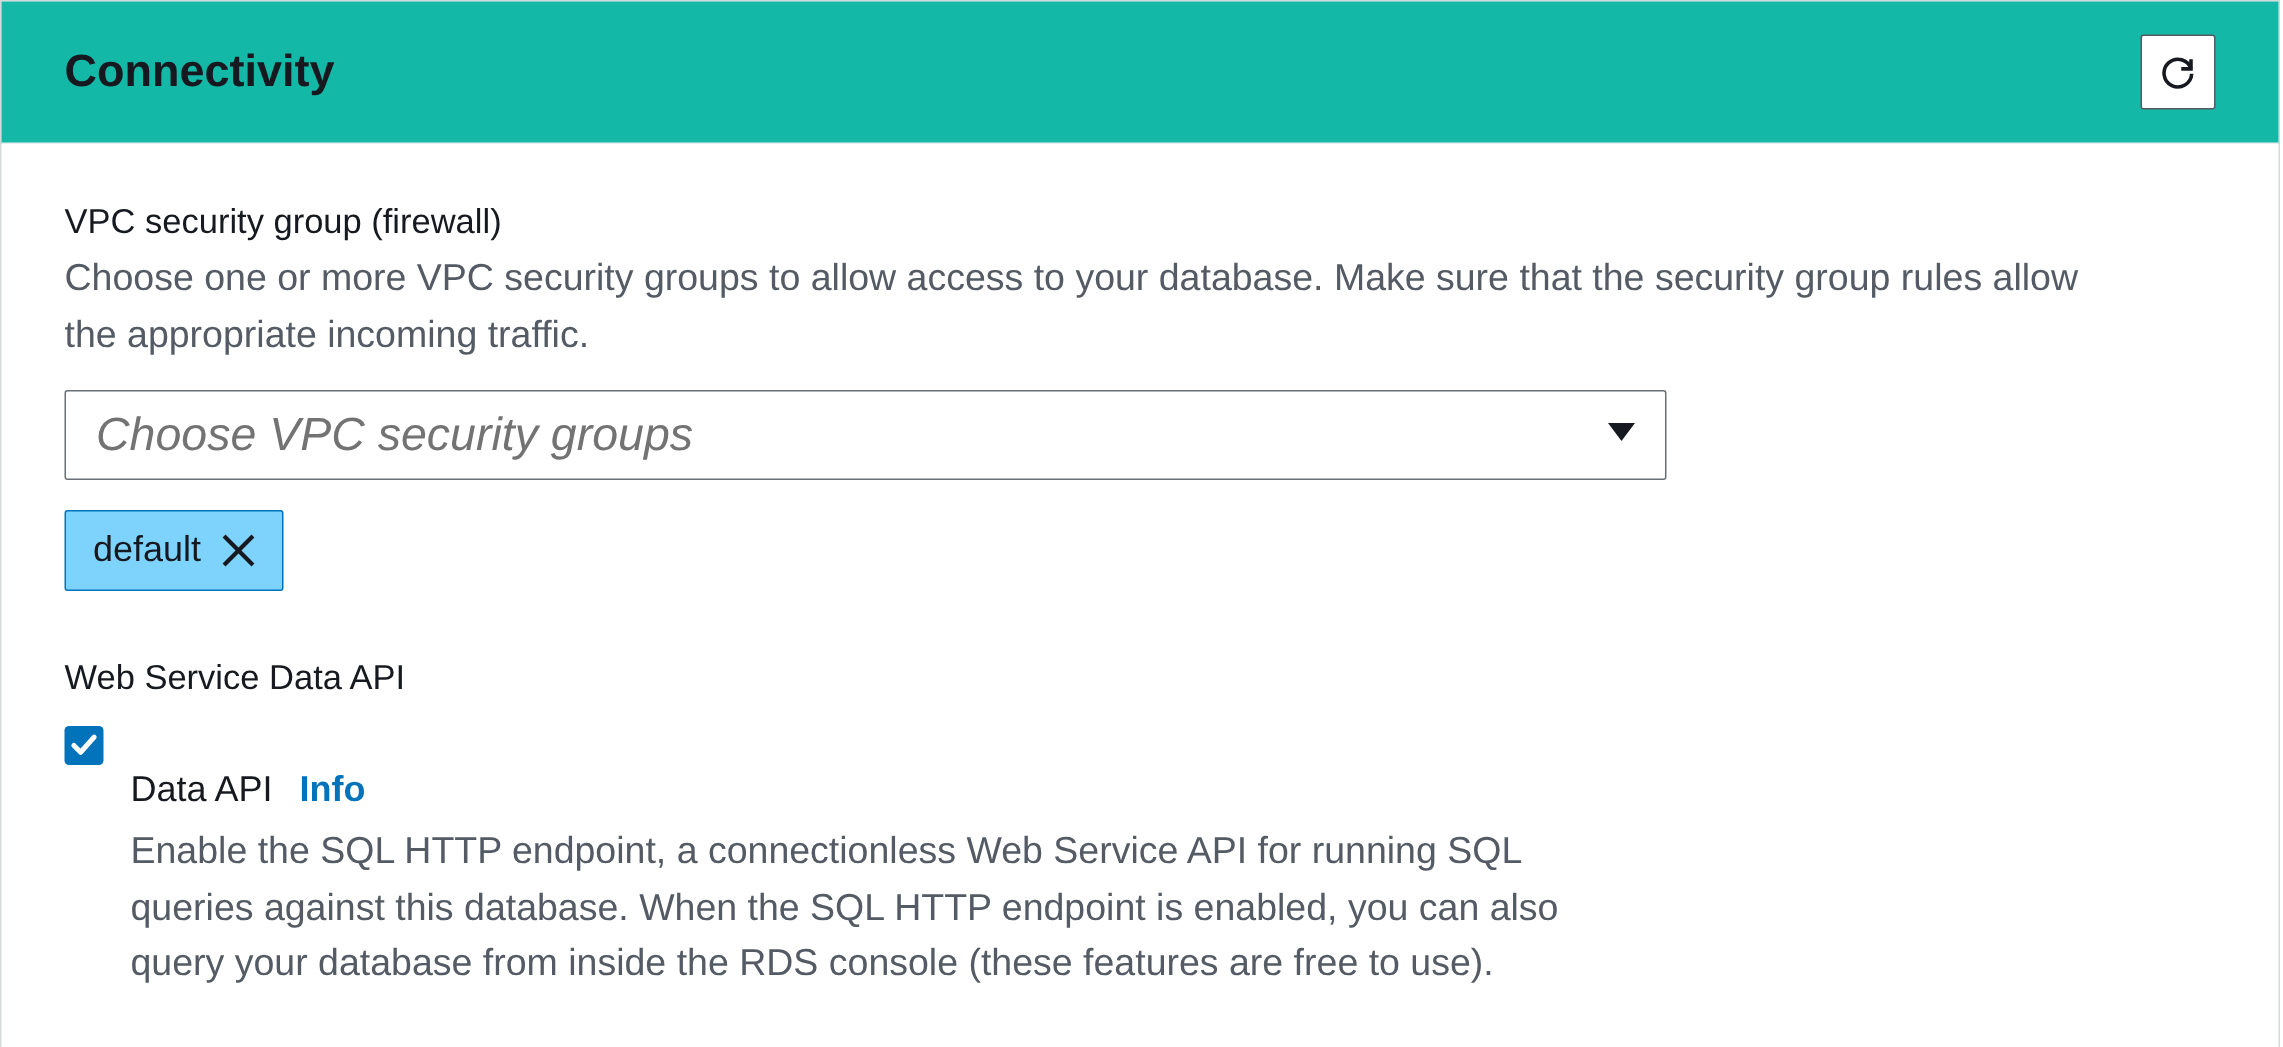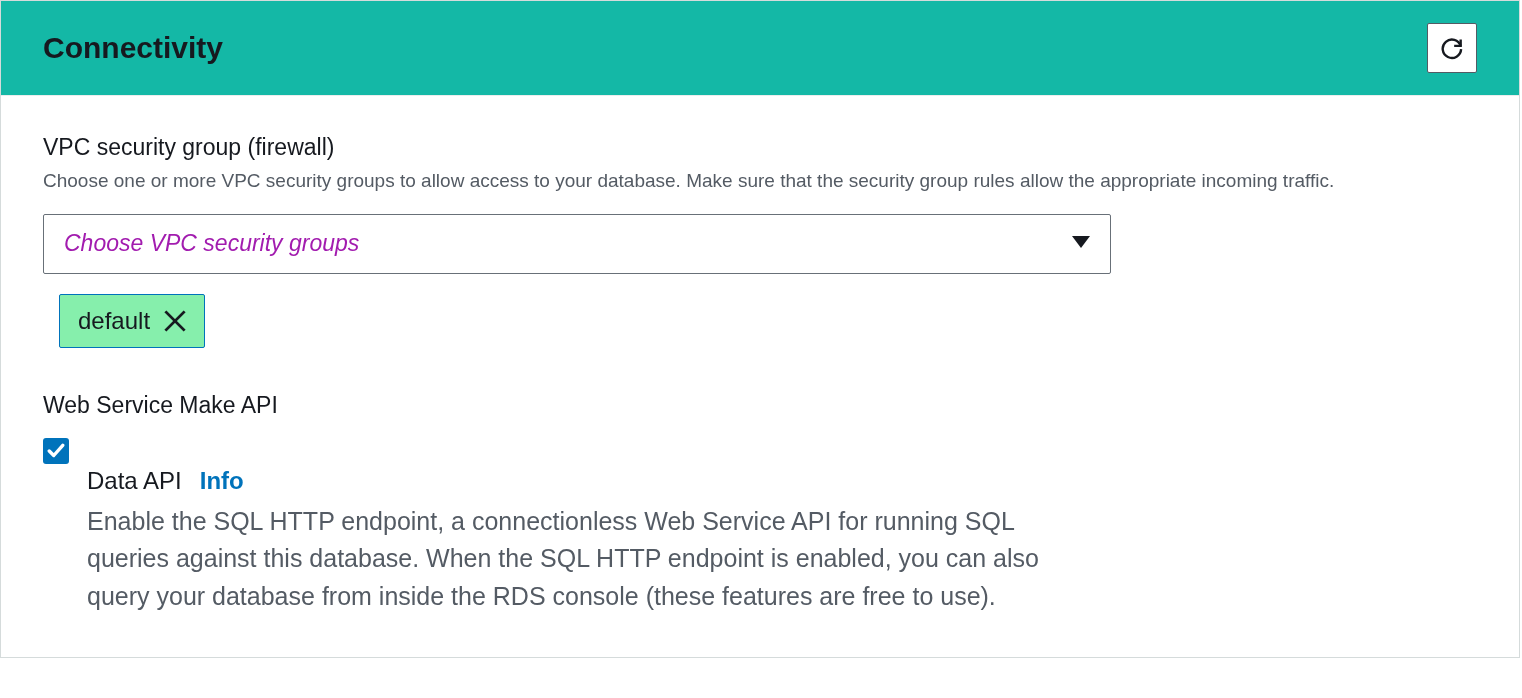--- a/index.html
+++ b/index.html
@@ -48,21 +48,21 @@
     .panel-body {
       padding: 38px 42px 42px 42px;
     }
     .section-label {
       font-size: 23px;
       font-weight: 400;
       color: #16191f;
       margin-bottom: 6px;
     }
     .section-desc {
-      font-size: 19px;
+      font-size: 25px;
       font-weight: 400;
       color: #545b64;
       line-height: 1.5;
       margin-bottom: 18px;
       max-width: 1380px;
     }
     .select-wrap {
       position: relative;
       width: 1068px;
       margin-bottom: 20px;
@@ -73,40 +73,39 @@
       border: 1px solid #687078;
       border-radius: 2px;
       background: #ffffff;
       display: flex;
       align-items: center;
       justify-content: space-between;
       padding: 0 20px;
       cursor: pointer;
     }
     .select-placeholder {
-      font-size: 23px;
+      font-size: 31px;
       font-style: italic;
-      color: #a21caf;
+      color: #737373;
     }
     .select-caret svg {
       width: 18px;
       height: 18px;
     }
     .token {
       display: inline-flex;
       align-items: center;
       gap: 14px;
       padding: 12px 18px;
       border: 1px solid #0073bb;
-      background: #86efac;
+      background: #7dd3fc;
       border-radius: 2px;
       font-size: 24px;
       color: #16191f;
       margin-bottom: 44px;
-      margin-left: 16px;
     }
     .token-close {
       display: inline-flex;
       cursor: pointer;
     }
     .token-close svg {
       width: 22px;
       height: 22px;
       stroke: #16191f;
     }
@@ -204,21 +203,21 @@
         <span class="token-close">
           <svg viewBox="0 0 16 16" fill="none" stroke-width="2">
             <line x1="1" y1="1" x2="15" y2="15"></line>
             <line x1="15" y1="1" x2="1" y2="15"></line>
           </svg>
         </span>
       </div>
     </div>
 
     <div>
-      <div class="subsection-label">Web Service Make API</div>
+      <div class="subsection-label">Web Service Data API</div>
 
       <div class="checkbox-row">
         <div class="checkbox">
           <svg viewBox="0 0 16 16" fill="none" stroke-width="3" stroke-linecap="round" stroke-linejoin="round">
             <polyline points="2,8 6,12 14,3"></polyline>
           </svg>
         </div>
         <div class="checkbox-content">
           <div class="checkbox-title-row">
             <span class="checkbox-title">Data API</span>

